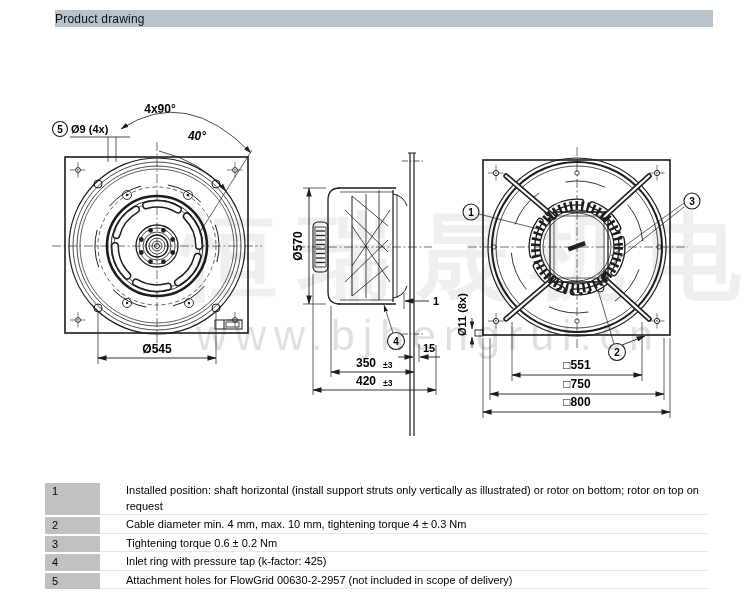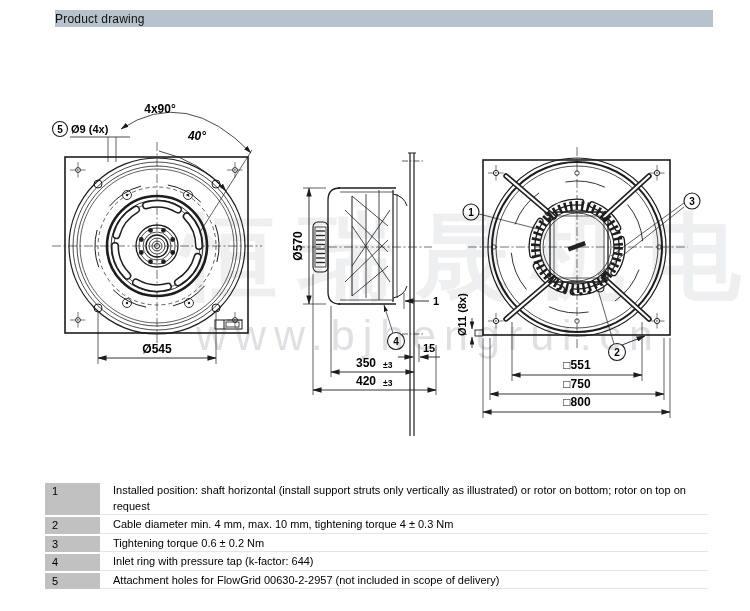--- a/index.html
+++ b/index.html
@@ -15,21 +15,21 @@
   svg.drawing{position:absolute;left:0;top:28px;z-index:1;}
   svg text{font-family:"Liberation Sans",sans-serif;fill:#000;}
   .dim{font-size:12px;font-weight:bold;}
   .dim-s{font-size:11px;font-weight:bold;}
   .tol{font-size:8.5px;font-weight:bold;}
   .co{font-size:10px;font-weight:bold;}
   .notes{position:absolute;left:45px;top:483px;width:663px;z-index:2;}
   .nrow{display:flex;margin-bottom:2px;min-height:16px;}
   .nnum{width:55px;min-width:55px;background:#c1c1c1;font-size:11px;line-height:16px;
         padding-left:7px;box-sizing:border-box;}
-  .ntxt{flex:1;font-size:11px;line-height:15.5px;padding-left:13px;border-bottom:1px solid #e6e6e6;}
+  .ntxt{flex:1;font-size:11px;line-height:15.5px;padding-left:26px;border-bottom:1px solid #e6e6e6;}
 </style>
 </head>
 <body>
 
 <div class="page">
 
   <div class="header-bar">
     <span>Product drawing</span>
   </div>
 
@@ -414,21 +414,21 @@
     <div class="nrow">
       <div class="nnum">2</div>
       <div class="ntxt">Cable diameter min. 4 mm, max. 10 mm, tightening torque 4 ± 0.3 Nm</div>
     </div>
     <div class="nrow">
       <div class="nnum">3</div>
       <div class="ntxt">Tightening torque 0.6 ± 0.2 Nm</div>
     </div>
     <div class="nrow">
       <div class="nnum">4</div>
-      <div class="ntxt">Inlet ring with pressure tap (k-factor: 644)</div>
+      <div class="ntxt">Inlet ring with pressure tap (k-factor: 425)</div>
     </div>
     <div class="nrow">
       <div class="nnum">5</div>
       <div class="ntxt">Attachment holes for FlowGrid 00630-2-2957 (not included in scope of delivery)</div>
     </div>
   </div>
 
 </div>
 
 </body></html>

